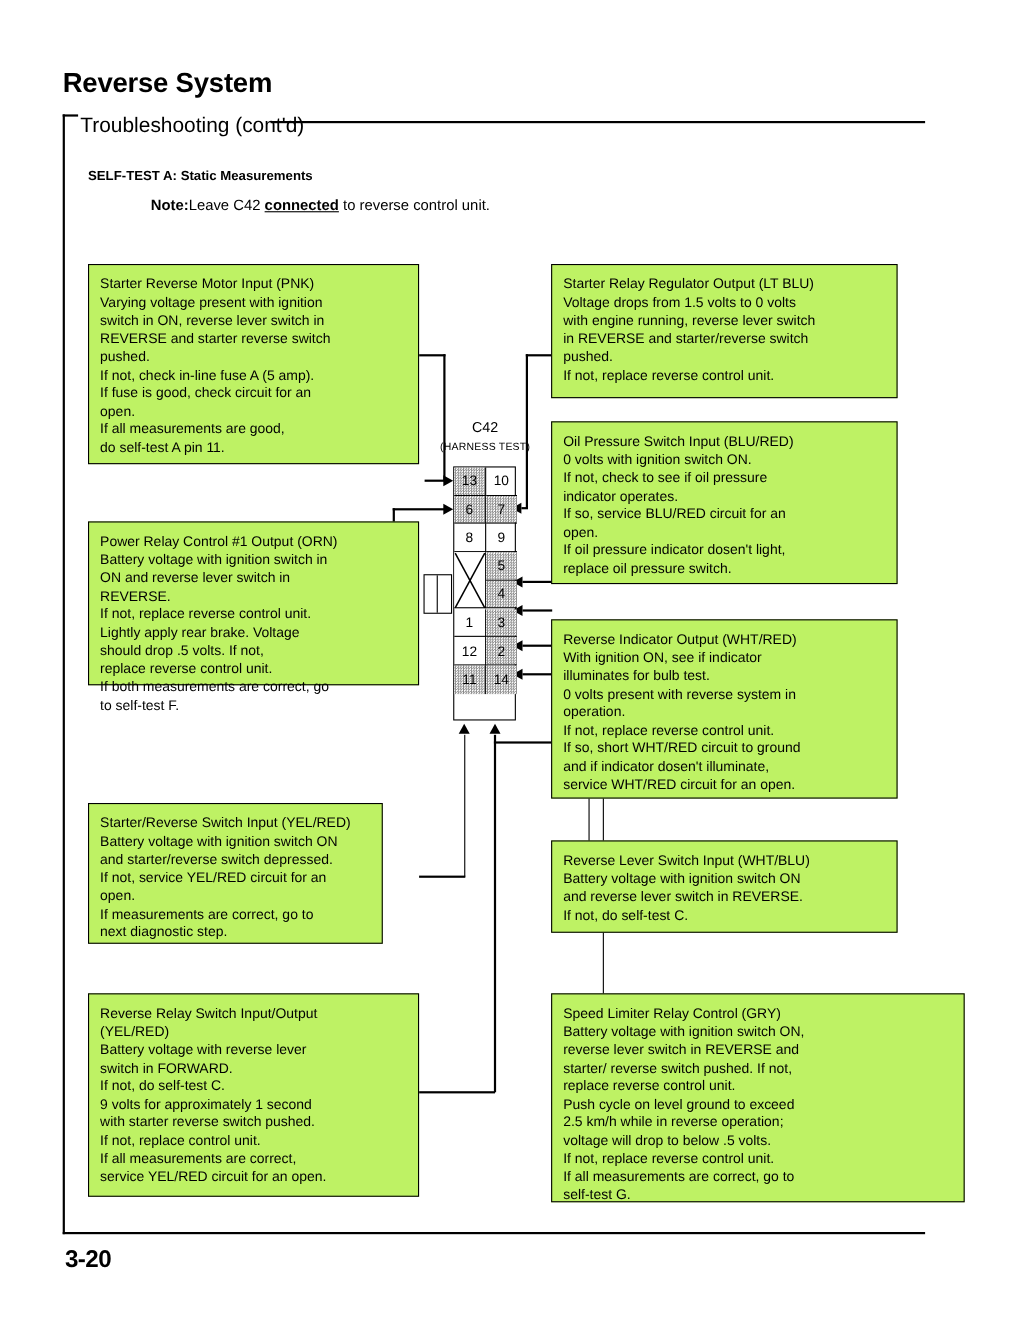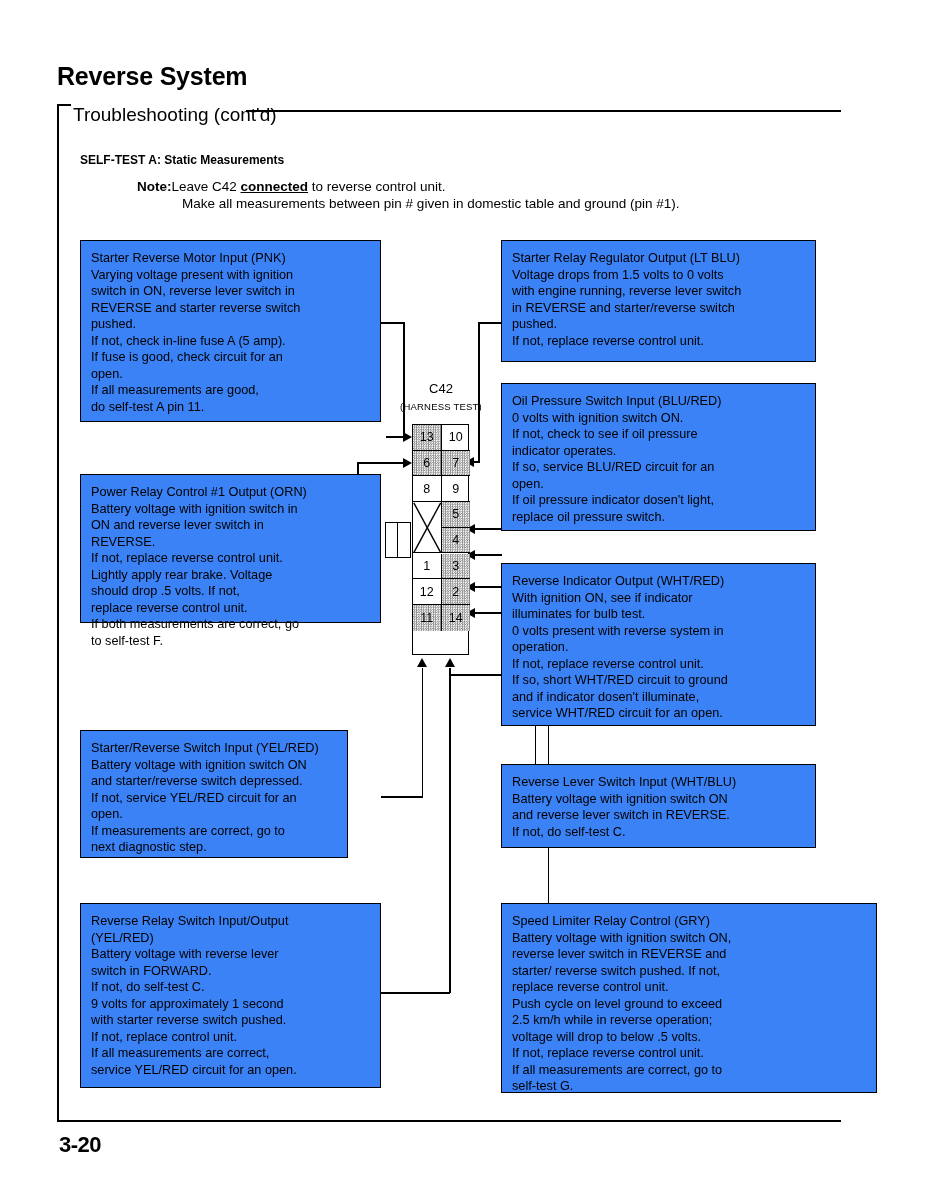--- a/index.html
+++ b/index.html
@@ -19,21 +19,21 @@
   #page-number{position:absolute;left:59px;top:1132px;font-size:22px;font-weight:bold;letter-spacing:-0.5px;}
 
   
   #selftest-heading{position:absolute;left:80px;top:153px;font-size:12px;font-weight:bold;}
   .note-block{position:absolute;left:137px;top:178px;font-size:13.5px;line-height:17px;}
   .note-lbl{font-weight:bold;}
   .u{text-decoration:underline;font-weight:bold;}
   .note-line2{display:block;margin-left:45px;}
 
   
-  .tbox{position:absolute;border:1.6px solid #000;background:#3b82f6;box-sizing:border-box;}
+  .tbox{position:absolute;border:1.6px solid #000;background:#bef264;box-sizing:border-box;}
   .tbox .txt{font-size:12.7px;line-height:16.55px;white-space:pre-line;padding:9px 0 8px 10px;}
 
   
   .lbl-c42{position:absolute;font-size:13px;text-align:center;}
   .lbl-harness{position:absolute;font-size:9.5px;text-align:center;letter-spacing:0.2px;}
   #pin-grid{position:absolute;left:412px;top:424px;width:57px;height:231px;
             border:1.6px solid #000;box-sizing:border-box;}
   .pin{position:absolute;width:28.5px;height:25.7px;box-sizing:border-box;
        border-right:1.2px solid #000;border-bottom:1.2px solid #000;
        font-size:12.5px;display:flex;align-items:center;justify-content:center;}
@@ -66,21 +66,20 @@
   <div id="sub-title">Troubleshooting (cont'd)</div>
   <div id="header-bracket-corner"></div>
   <div id="header-bracket-v"></div>
   <div id="header-rule"></div>
   <div id="footer-rule"></div>
   <div id="page-number">3-20</div>
 
   <div id="selftest-heading">SELF-TEST A: Static Measurements</div>
   <div class="note-block">
     <span class="note-lbl">Note:</span><span>Leave C42 </span><span class="u">connected</span><span> to reverse control unit.</span>
-    <span class="note-line2">Make all measurements between pin # given in domestic table and ground (pin #1).</span>
   </div>
 
   <div class="w wh" style="left:381px;top:322px;width:24px;"></div>
   <div class="w wv" style="left:403.4px;top:322px;height:115px;"></div>
   <div class="w wh" style="left:386px;top:436px;width:19px;"></div>
   <div class="arr arr-r" style="left:403px;top:432px;"></div>
 
   <div class="w wv" style="left:357px;top:462px;height:26px;"></div>
   <div class="w wh" style="left:357px;top:462px;width:50px;"></div>
   <div class="arr arr-r" style="left:403px;top:458px;"></div>

